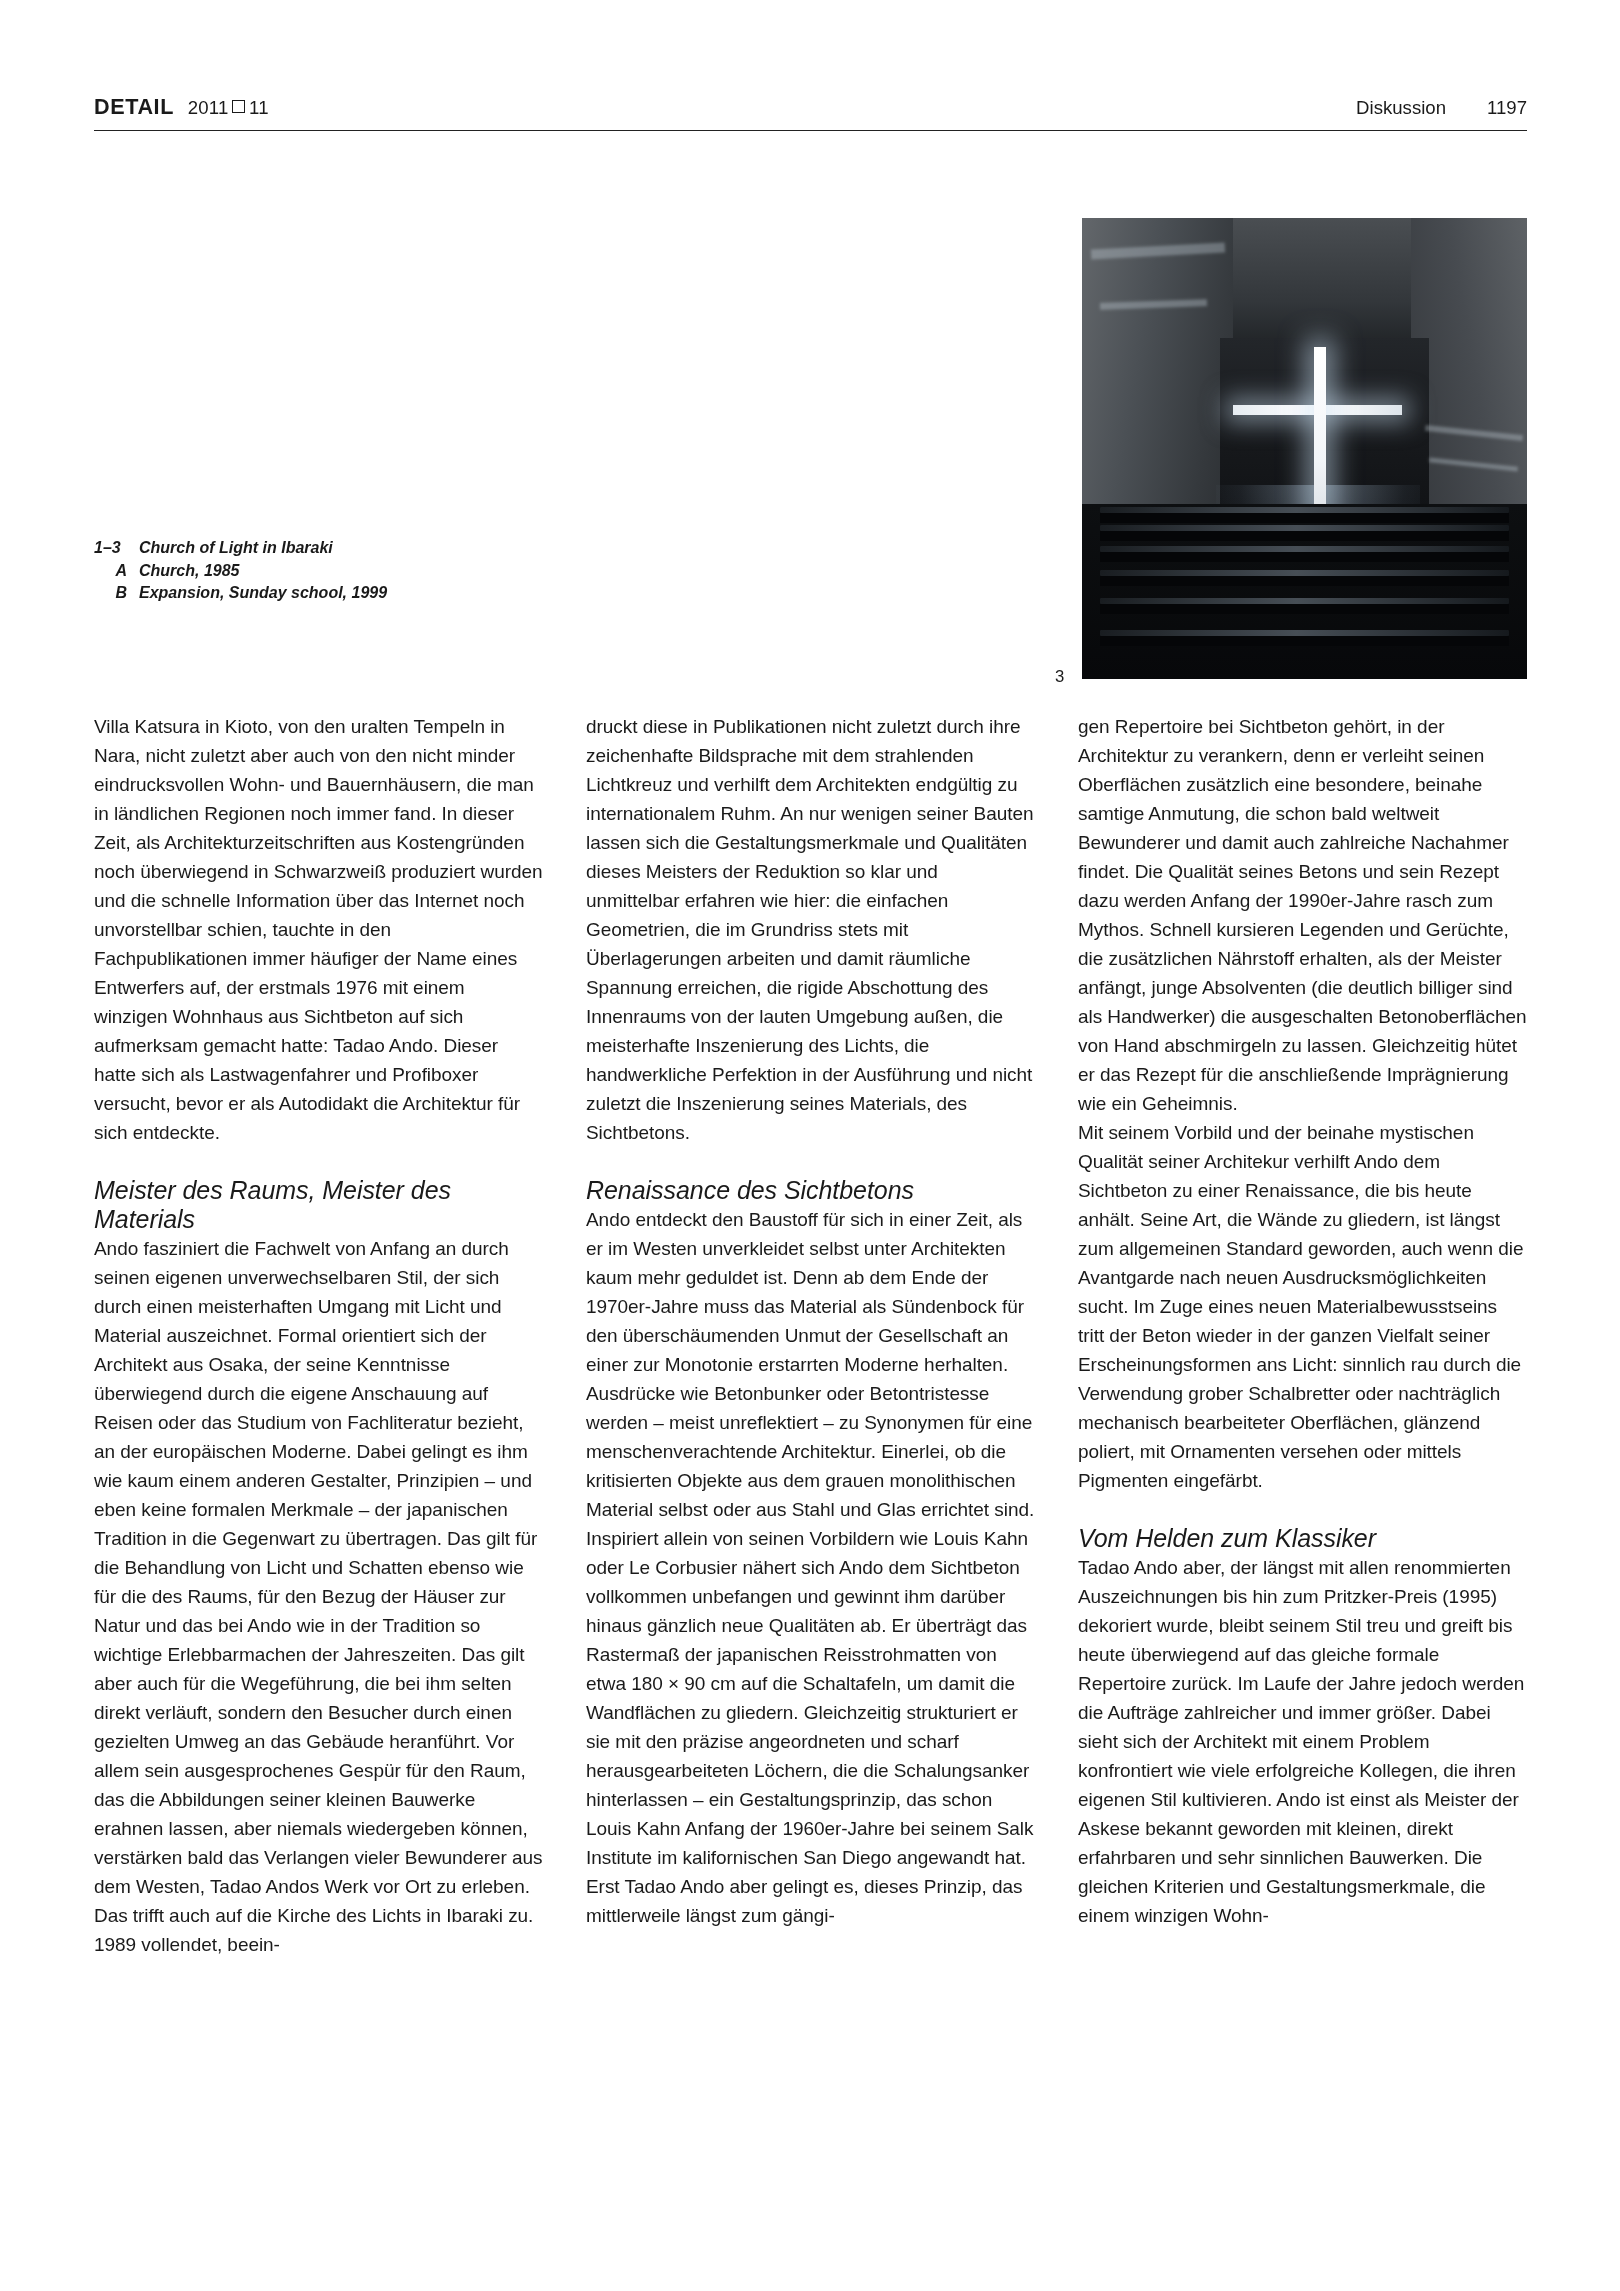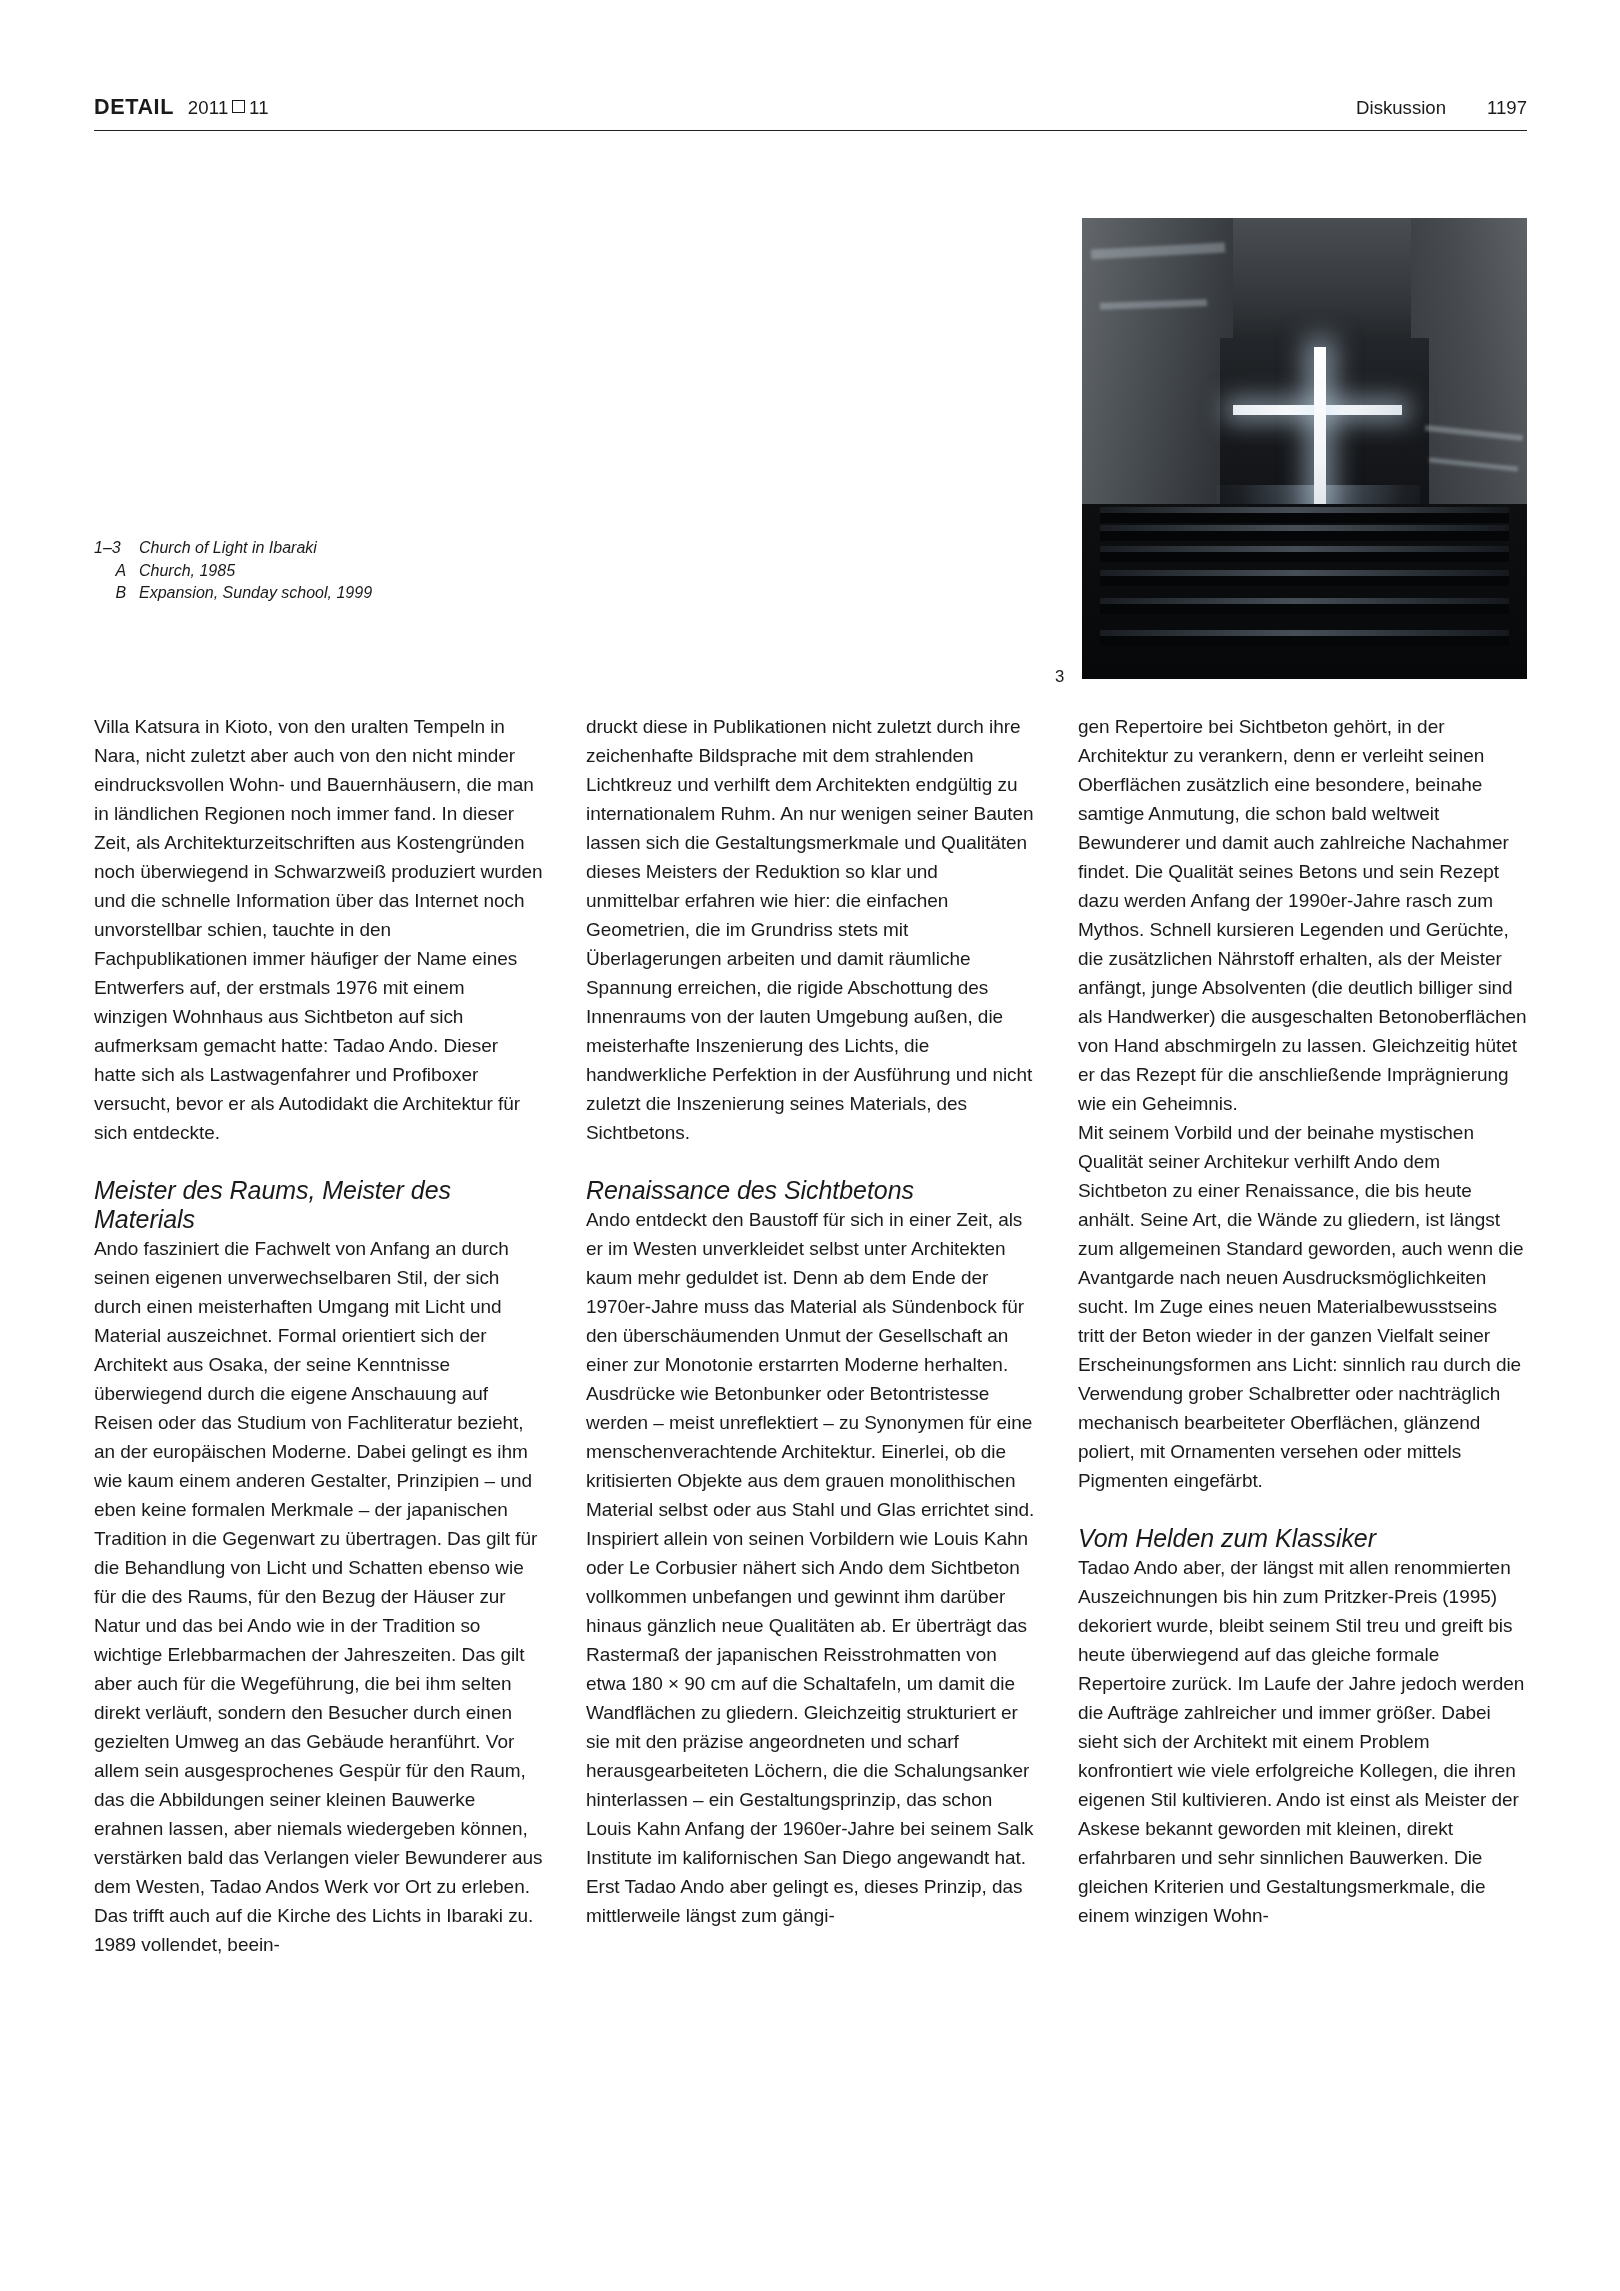--- a/index.html
+++ b/index.html
@@ -148,21 +148,21 @@
   
   .captions {
     position: absolute;
     left: 94px;
     top: 537px;
     width: 608px;
     font-size: 16px;
     line-height: 22.5px;
   }
   .cap-block { margin-bottom: 21.6px; }
-  .cap-block:last-child { margin-bottom: 12px; }
+  .cap-block:last-child { margin-bottom: 12px; font-weight: bold; }
   .cap-block.en { font-style: italic; }
   .cap-line { white-space: nowrap; }
   .cap-line .lbl {
     display: inline-block;
     width: 45px;
   }
   .cap-line.sub .lbl {
     display: inline-block;
     width: 45px;
     text-indent: 21.6px;

